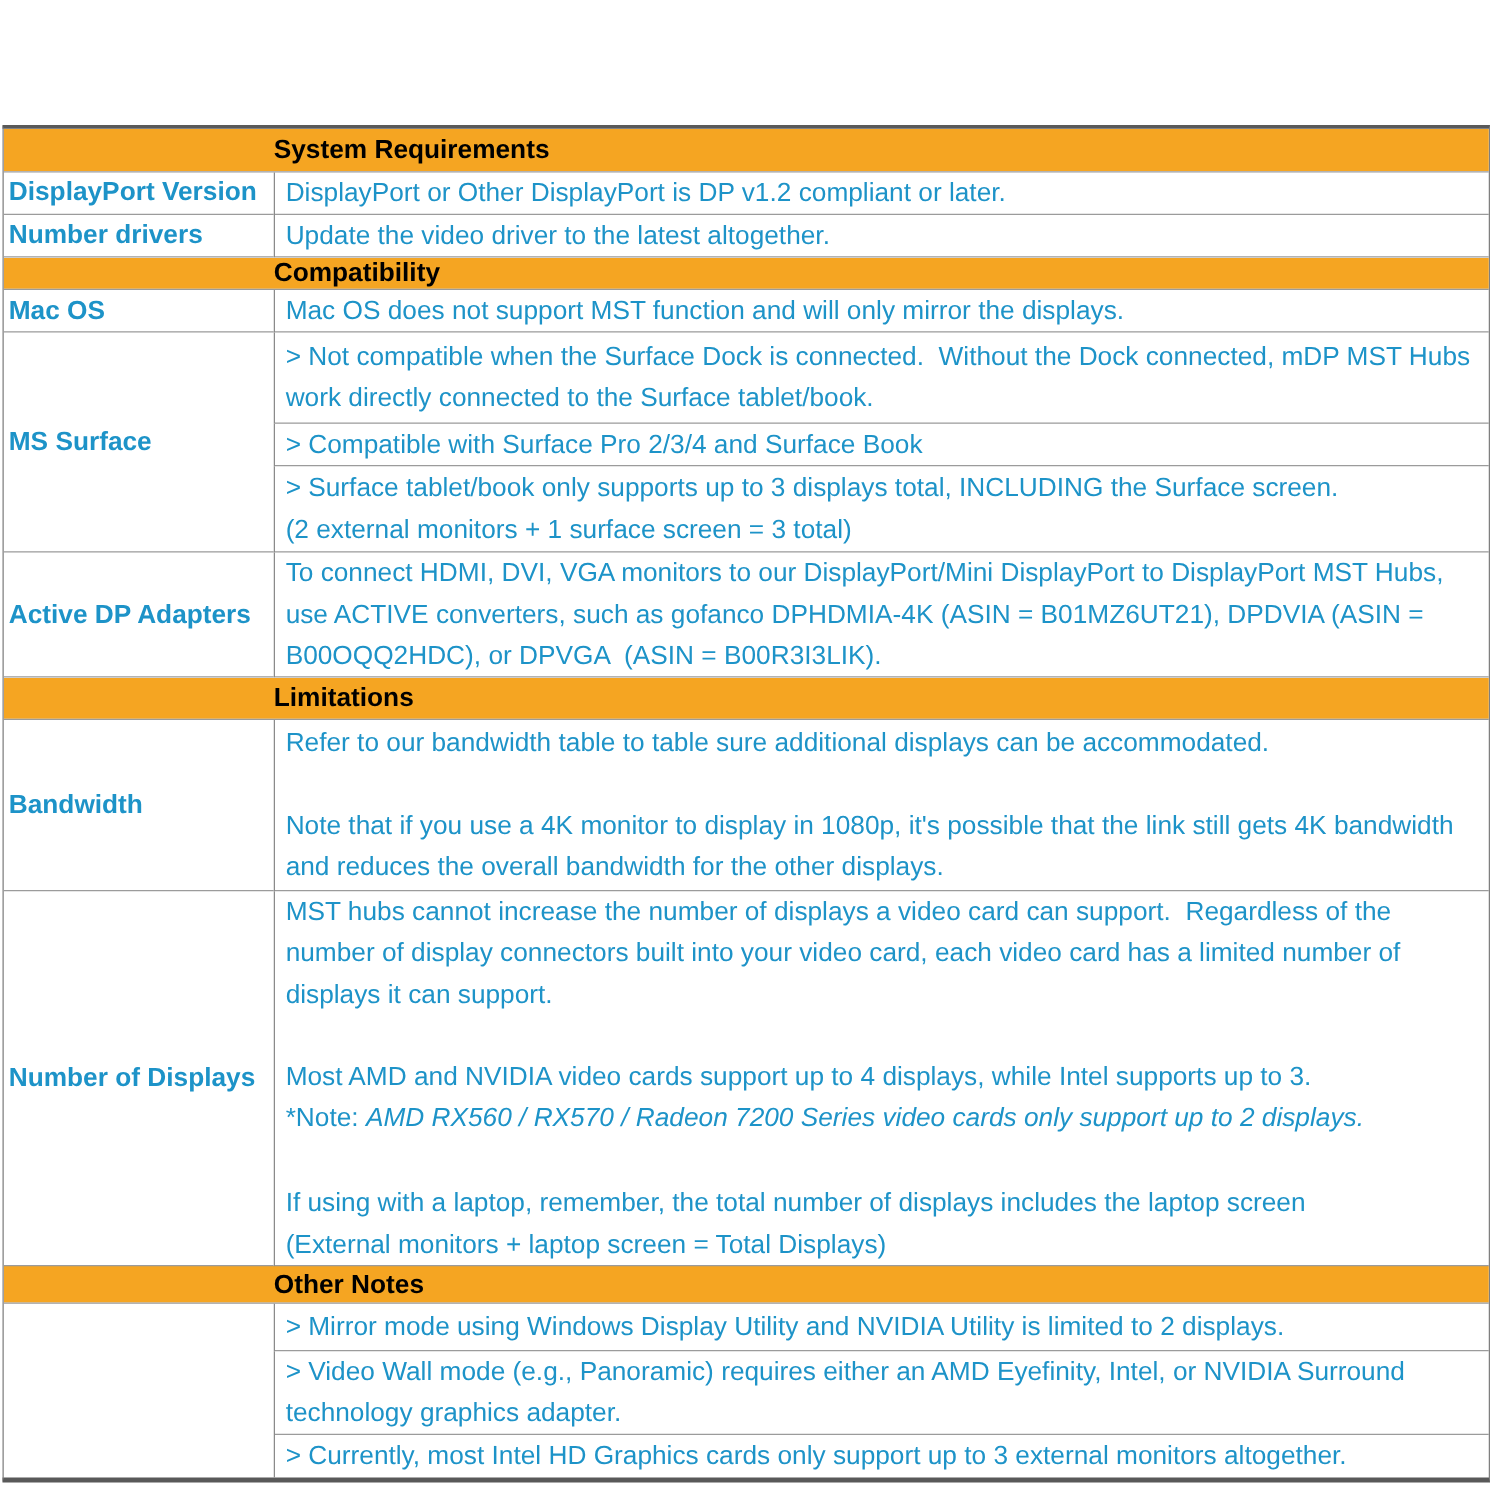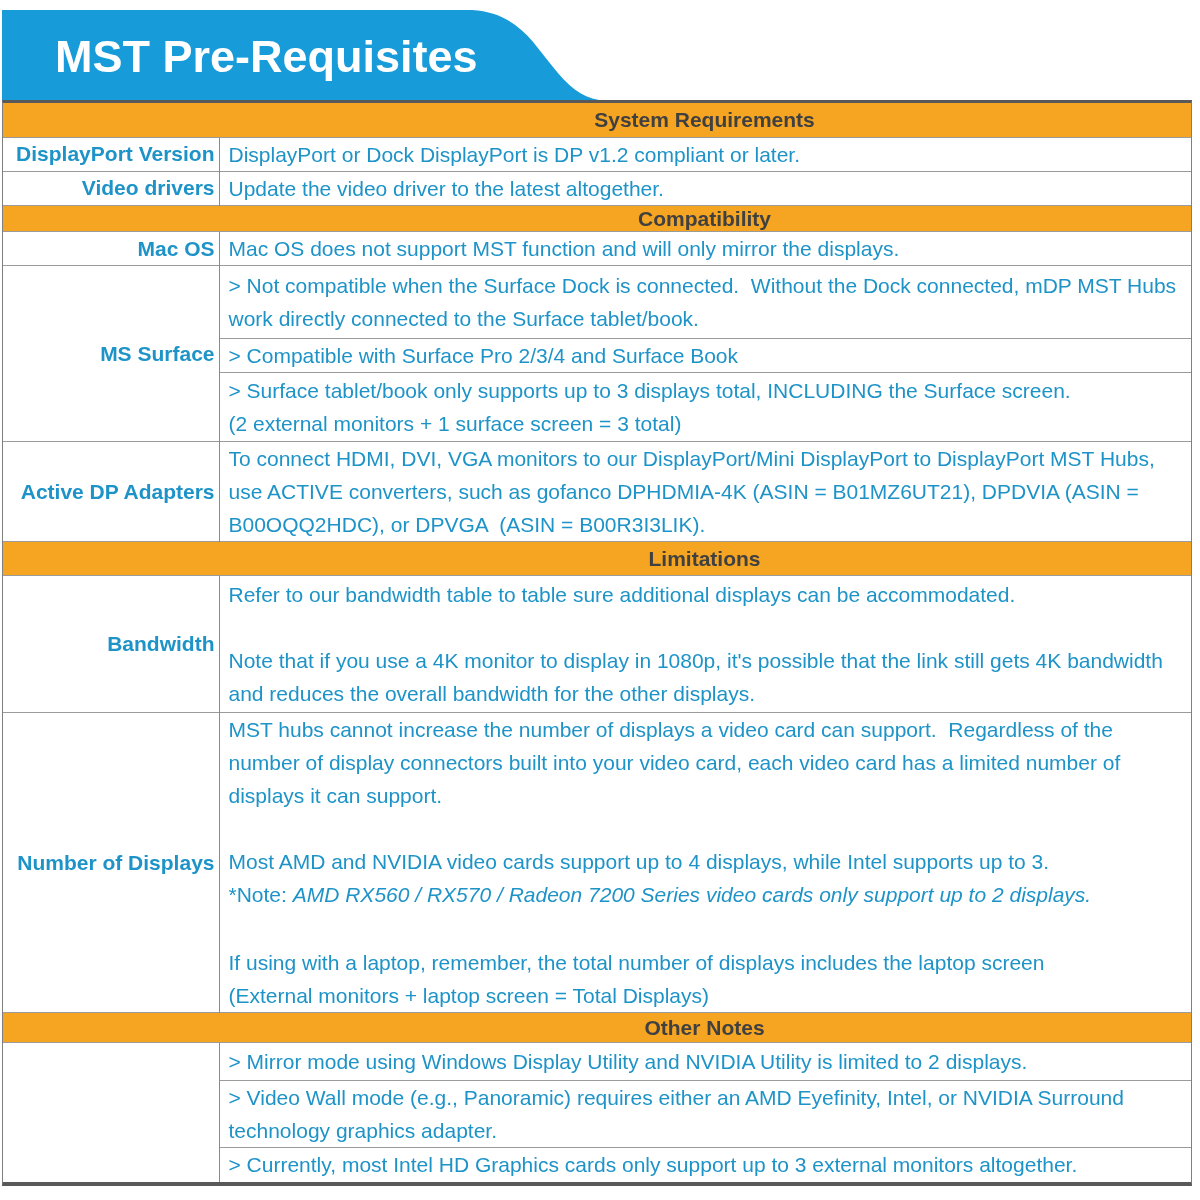--- a/index.html
+++ b/index.html
@@ -59,31 +59,30 @@
 
   table.req td {
     border-top: 1px solid #9b9b9b;
     font-size: 21px;
     overflow: hidden;
   }
   table.req tr:first-child td { border-top: none; }
 
   td.sec-cell {
     background: #F5A522;
-    color: #404040;
+    color: #000000;
     font-weight: bold;
-    text-align: center;
     padding-left: 216px;
     vertical-align: middle;
     line-height: 1.1;
   }
   td.lbl {
     color: #1D93C8;
     font-weight: bold;
-    text-align: right;
+    text-align: left;
     vertical-align: middle;
     padding: 0 4px;
     line-height: 1.2;
   }
   td.val {
     border-left: 1px solid #8a8a8a;
     color: #1D93C8;
     vertical-align: middle;
     padding: 0 10px 0 9px;
     line-height: 33px;
@@ -94,46 +93,40 @@
   }
   .gap-33 { margin-top: 33px !important; }
   .gap-35 { margin-top: 35px !important; }
   .note-italic { font-style: italic; }
 </style>
 </head>
 <body>
 
 <div class="page">
 
-  <div class="banner">
-    <svg width="597" height="90" viewBox="0 0 597 90">
-      <path d="M0,0 L470,0 C516,3 531,33 551,57 C566,76 579,87 597,90 L0,90 Z" fill="#189CD9"></path>
-    </svg>
-    <div class="banner-title">MST Pre-Requisites</div>
-  </div>
 
   <div class="table-wrap">
     <table class="req">
       <colgroup>
           <col class="c-label">
           <col>
         </colgroup>
 
       <tbody>
           <tr style="height:34px">
         <td colspan="2" class="sec-cell">System Requirements</td>
       </tr>
       <tr style="height:33px">
         <td class="lbl">DisplayPort Version</td>
         <td class="val">
-          <p>DisplayPort or Dock DisplayPort is DP v1.2 compliant or later.</p>
+          <p>DisplayPort or Other DisplayPort is DP v1.2 compliant or later.</p>
         </td>
       </tr>
       <tr style="height:34px">
-        <td class="lbl">Video drivers</td>
+        <td class="lbl">Number drivers</td>
         <td class="val">
           <p>Update the video driver to the latest altogether.</p>
         </td>
       </tr>
 
       <tr style="height:23px">
         <td colspan="2" class="sec-cell">Compatibility</td>
       </tr>
       <tr style="height:29px">
         <td class="lbl">Mac OS</td>

